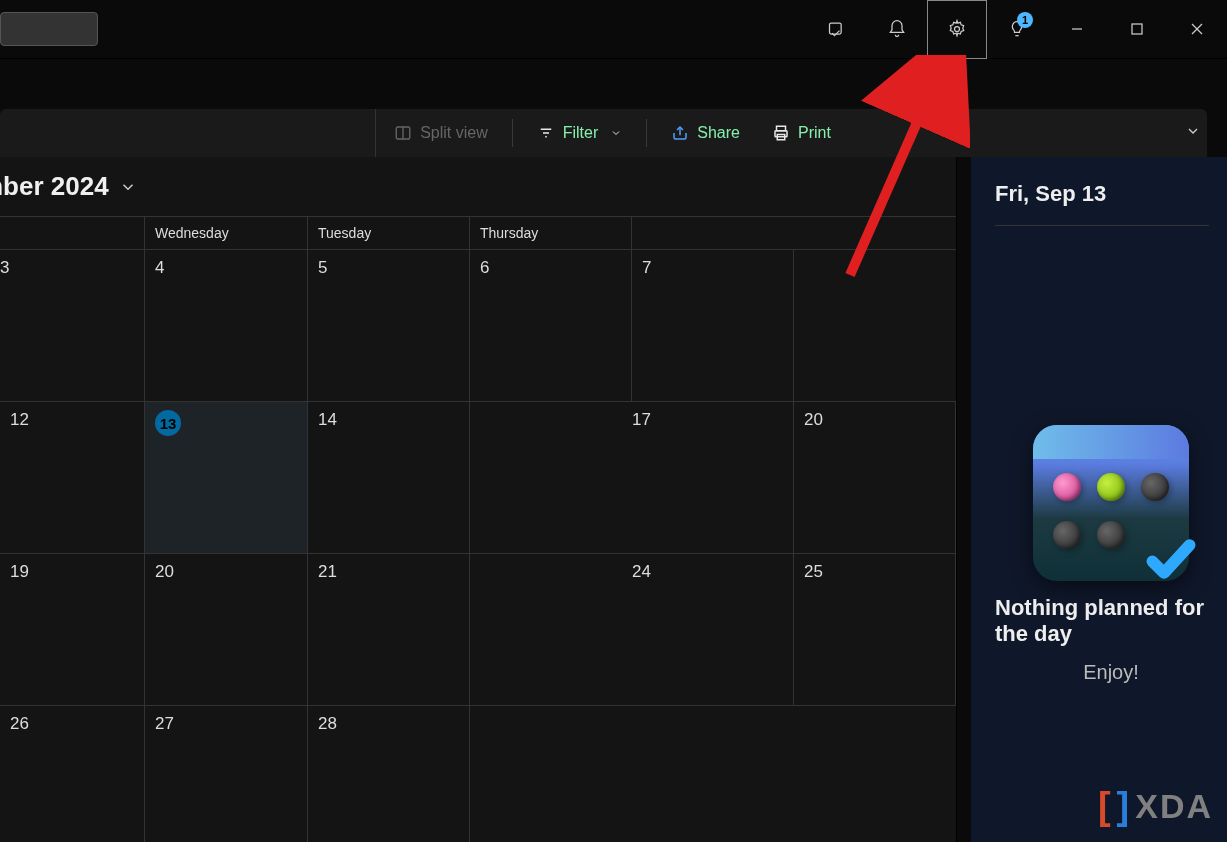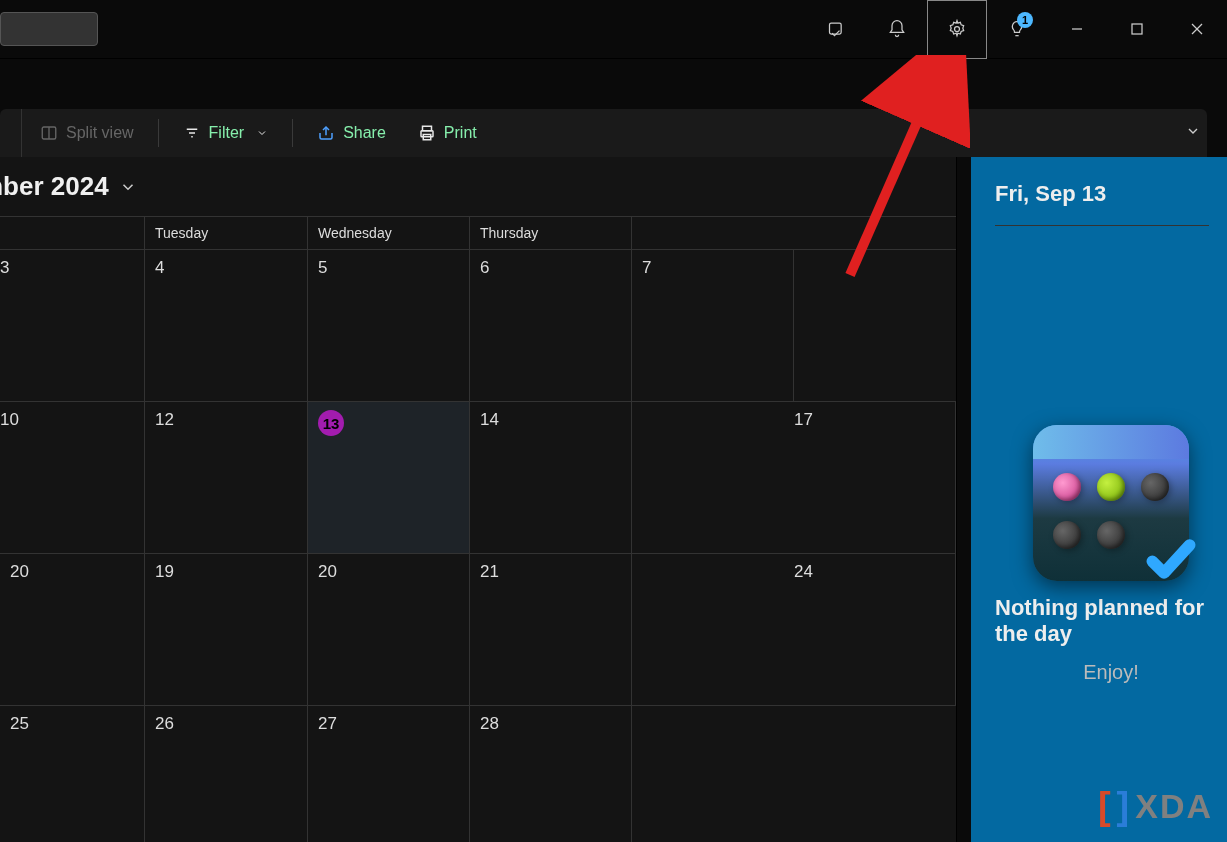--- a/index.html
+++ b/index.html
@@ -59,20 +59,21 @@
   height: 48px;
   background: #1a1a1a;
   display: flex;
   align-items: center;
   padding: 12px 8px;
   gap: 4px;
   margin-top: 50px;
   border-radius: 6px 6px 0 0;
   margin-right: 20px;
   position: relative;
+  justify-content: center;
 }
 .toolbar-left-edge {
   width: 14px;
   height: 48px;
   background: #1a1a1a;
   border-right: 1px solid #333;
 }
 .tbtn {
   display: flex;
   align-items: center;
@@ -137,31 +138,31 @@
   border-right: 1px solid #333;
   border-bottom: 1px solid #333;
   padding: 8px 10px;
   font-size: 17px;
   color: #ddd;
   background: #141414;
 }
 .cell.first { padding-left: 0; }
 .cell.sel { background: #1e2328; }
 .daynum.today {
-  background: #a21caf;
+  background: #0369a1;
   color: #000;
   font-weight: bold;
   width: 26px; height: 26px;
   border-radius: 50%;
   display: inline-flex; align-items:center; justify-content:center;
   font-size: 15px;
 }
 .side {
   flex: 1;
-  background: #0369a1;
+  background: #0f172a;
   padding: 24px 0 0 24px;
   display: flex;
   flex-direction: column;
   margin-left: 14px;
 }
 .side-date {
   font-size: 22px;
   font-weight: 600;
   color: #eee;
   padding-bottom: 18px;
@@ -304,33 +305,32 @@
 <div class="main">
   <div class="cal">
     <div class="cal-hdr">
       <span class="cal-title">mber 2024</span>
       <svg class="cal-title-chev" viewBox="0 0 24 24">
           <polyline points="6 9 12 15 18 9"></polyline>
         </svg>
     </div>
     <div class="daynames">
       <div></div>
+      <div>Wednesday</div>
       <div>Tuesday</div>
-      <div>Wednesday</div>
       <div>Thursday</div>
     </div>
     <div class="grid">
       <div class="cell first"><span class="daynum">3</span></div>
       <div class="cell"><span class="daynum">4</span></div>
       <div class="cell"><span class="daynum">5</span></div>
       <div class="cell"><span class="daynum">6</span></div>
       <div class="cell"><span class="daynum">7</span></div>
       <div class="cell" style="border-right:none"></div>
 
-      <div class="cell first"><span class="daynum">10</span></div>
       <div class="cell"><span class="daynum">12</span></div>
       <div class="cell sel"><span class="daynum today">13</span></div>
       <div class="cell"><span class="daynum">14</span></div>
       <div class="cell" style="border-right:none"></div>
 
       <div class="cell first"><span class="daynum">17</span></div>
       <div class="cell"><span class="daynum">20</span></div>
       <div class="cell"><span class="daynum">19</span></div>
       <div class="cell"><span class="daynum">20</span></div>
       <div class="cell"><span class="daynum">21</span></div>

